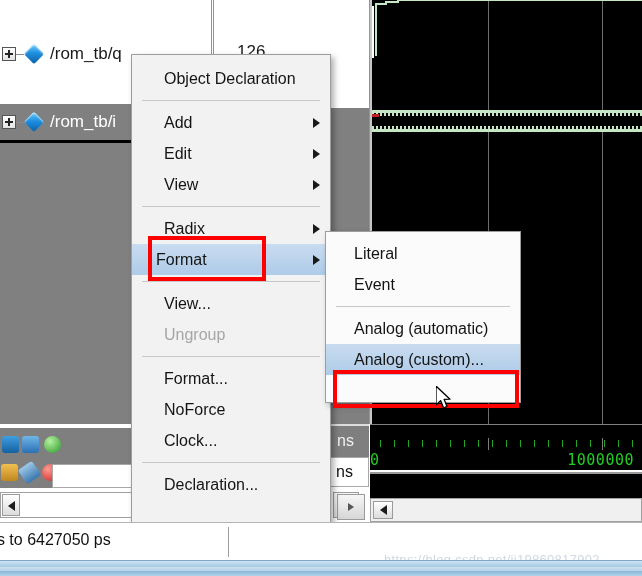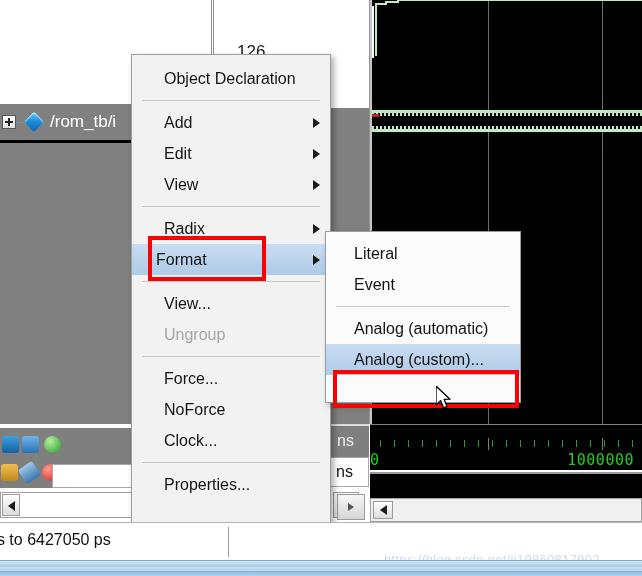--- a/index.html
+++ b/index.html
@@ -200,20 +200,26 @@
   <div id="wave-hscroll">
     <div class="sb-left">
         <div class="tri-left"></div>
       </div>
   </div>
 
   <div id="tree-panel">
     <div id="tree-col-names">
       <div class="greyfill"></div>
 
+      <div class="sig-row" id="sig-row-q">
+        <span class="expander"></span>
+        <span class="tline"></span>
+        <span class="diamond"></span>
+        <span class="sig-name">/rom_tb/q</span>
+      </div>
 
       <div class="sig-row selected" id="sig-row-i">
         <span class="expander"></span>
         <span class="tline"></span>
         <span class="diamond"></span>
         <span class="sig-name">/rom_tb/i</span>
       </div>
     </div>
 
     <div id="tree-col-values">
@@ -287,31 +293,31 @@
       </div>
       <div class="menu-sep"></div>
       <div class="menu-item">
         <span>View...</span>
       </div>
       <div class="menu-item disabled">
         <span>Ungroup</span>
       </div>
       <div class="menu-sep"></div>
       <div class="menu-item">
-        <span>Force...</span>
+        <span>Format...</span>
       </div>
       <div class="menu-item">
         <span>NoForce</span>
       </div>
       <div class="menu-item">
         <span>Clock...</span>
       </div>
       <div class="menu-sep"></div>
       <div class="menu-item">
-        <span>Properties...</span>
+        <span>Declaration...</span>
       </div>
     </div>
   </div>
 
   <div id="ctx-submenu">
     <div class="menu-pad" style="height:6px;"></div>
     <div class="menu-item">
       <span>Literal</span>
     </div>
     <div class="menu-item">

